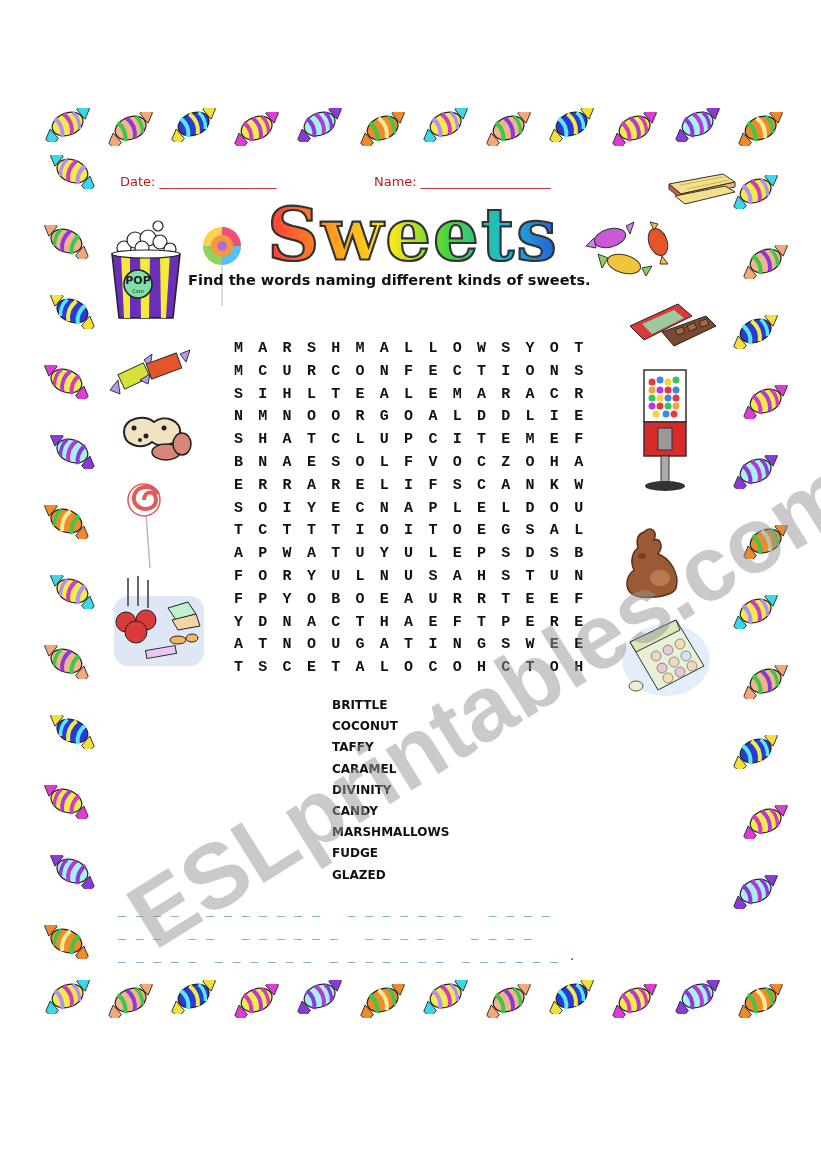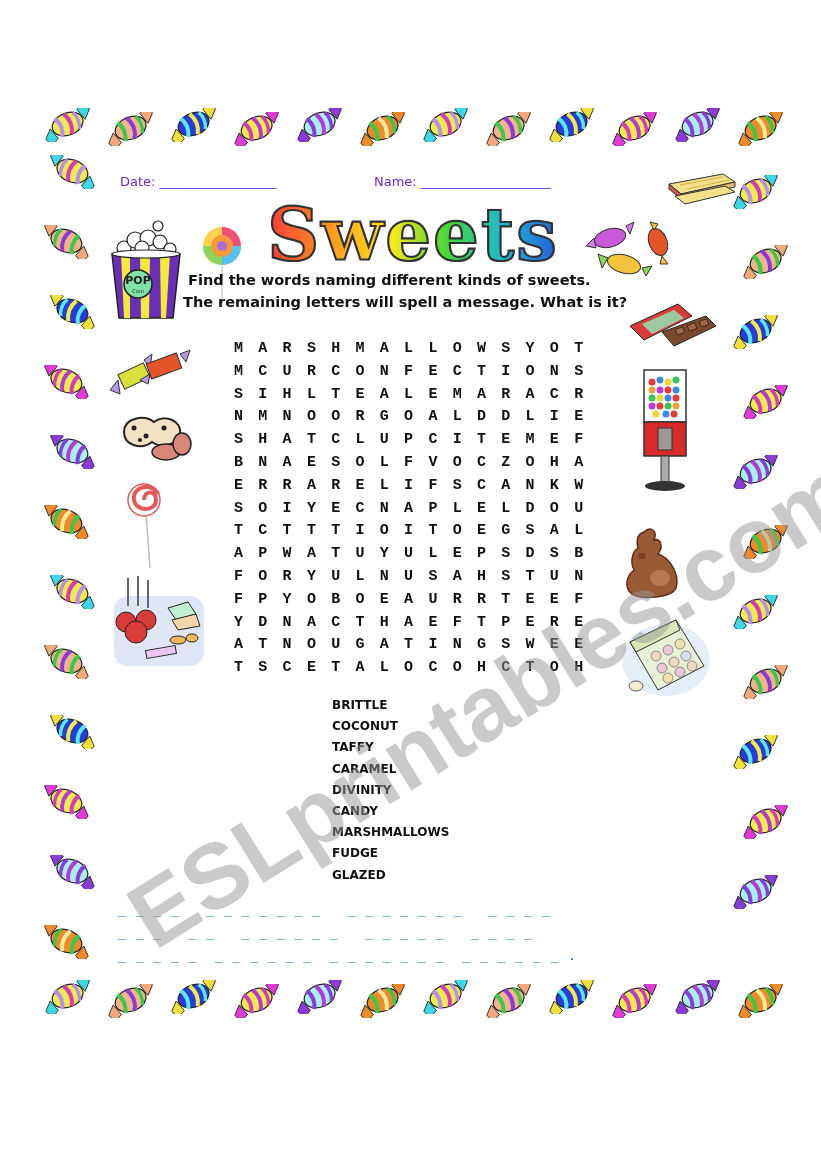--- a/index.html
+++ b/index.html
@@ -1,20 +1,20 @@
 <!DOCTYPE html>
 <html><head>
 <meta charset="utf-8">
 <style>
   html,body{margin:0;padding:0;background:#fff;}
   body{width:821px;height:1169px;position:relative;overflow:hidden;font-family:"DejaVu Sans",sans-serif;}
   .page{position:absolute;left:0;top:0;width:821px;height:1169px;}
   .candy{position:absolute;width:56px;height:34px;}
   .candy svg{width:100%;height:100%;display:block;}
-  .hdr{position:absolute;top:174px;font-family:"DejaVu Sans",sans-serif;font-size:13px;color:#6d28d9;}
+  .hdr{position:absolute;top:174px;font-family:"DejaVu Sans",sans-serif;font-size:13px;color:#b91c1c;}
   .title{position:absolute;left:268px;top:198px;width:290px;height:72px;}
   .instr{position:absolute;left:188px;font-family:"DejaVu Sans",sans-serif;font-weight:bold;font-size:14.5px;color:#111;white-space:nowrap;}
   .grid{position:absolute;left:234px;top:340px;font-family:"Liberation Mono","DejaVu Sans Mono",monospace;font-weight:bold;font-size:15px;color:#111;}
   .grid-row{height:22.8px;display:flex;}
   .grid-cell{width:24.3px;text-align:left;}
   .wl{position:absolute;top:698px;font-family:"DejaVu Sans",sans-serif;font-weight:bold;font-size:12px;color:#111;}
   .wl div{height:21.2px;}
   .blanks{position:absolute;left:118px;font-family:"DejaVu Sans Mono",monospace;font-size:13px;color:#0369a1;white-space:pre;letter-spacing:1px;}
   .pic{position:absolute;}
   .watermark{position:absolute;left:70px;top:560px;font-family:"Liberation Sans",sans-serif;font-weight:bold;font-size:92px;color:rgba(150,150,150,0.5);transform:rotate(-32deg);transform-origin:0 0;white-space:nowrap;pointer-events:none;left:110px;top:880px;}
@@ -667,21 +667,20 @@
         <polygon points="14,36 24,40 18,50" fill="#8fd45a"></polygon>
         <polygon points="58,50 68,48 62,58" fill="#8fd45a"></polygon>
         <ellipse cx="74" cy="24" rx="9" ry="14" fill="#e4552a" transform="rotate(-20 74 24)"></ellipse>
         <polygon points="66,4 74,6 70,12" fill="#f2c43a"></polygon>
         <polygon points="78,38 84,46 76,46" fill="#f2c43a"></polygon>
       </g>
     </svg>
   </div>
 
   <div class="instr" style="top:272px;">Find the words naming different kinds of sweets.</div>
-  <div class="instr" style="top:294px;left:183px;">The remaining letters will spell a message. What is it?</div>
 
   <div class="pic" style="left:106px;top:348px;">
     <svg width="90" height="52" viewBox="0 0 90 52">
       <g stroke="#333" stroke-width="1">
         <rect x="14" y="20" width="28" height="16" fill="#d8e03a" transform="rotate(-25 28 28)"></rect>
         <polygon points="4,42 12,32 14,46" fill="#b59ae8"></polygon>
         <polygon points="38,12 46,6 44,20" fill="#b59ae8"></polygon>
         <rect x="42" y="10" width="32" height="16" fill="#e4552a" transform="rotate(-20 58 18)"></rect>
         <polygon points="34,32 44,26 42,36" fill="#b59ae8"></polygon>
         <polygon points="74,6 84,2 80,14" fill="#b59ae8"></polygon>

